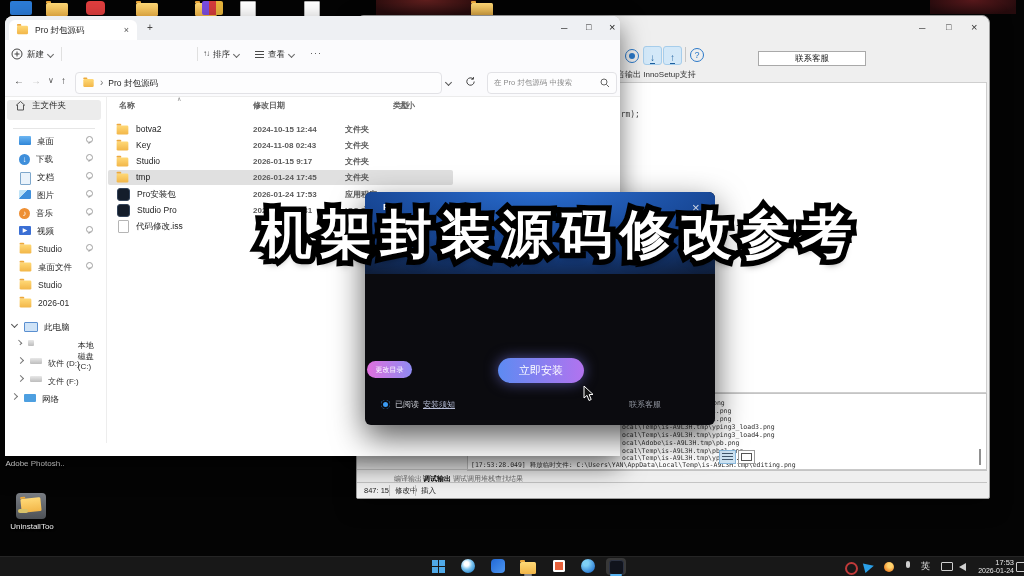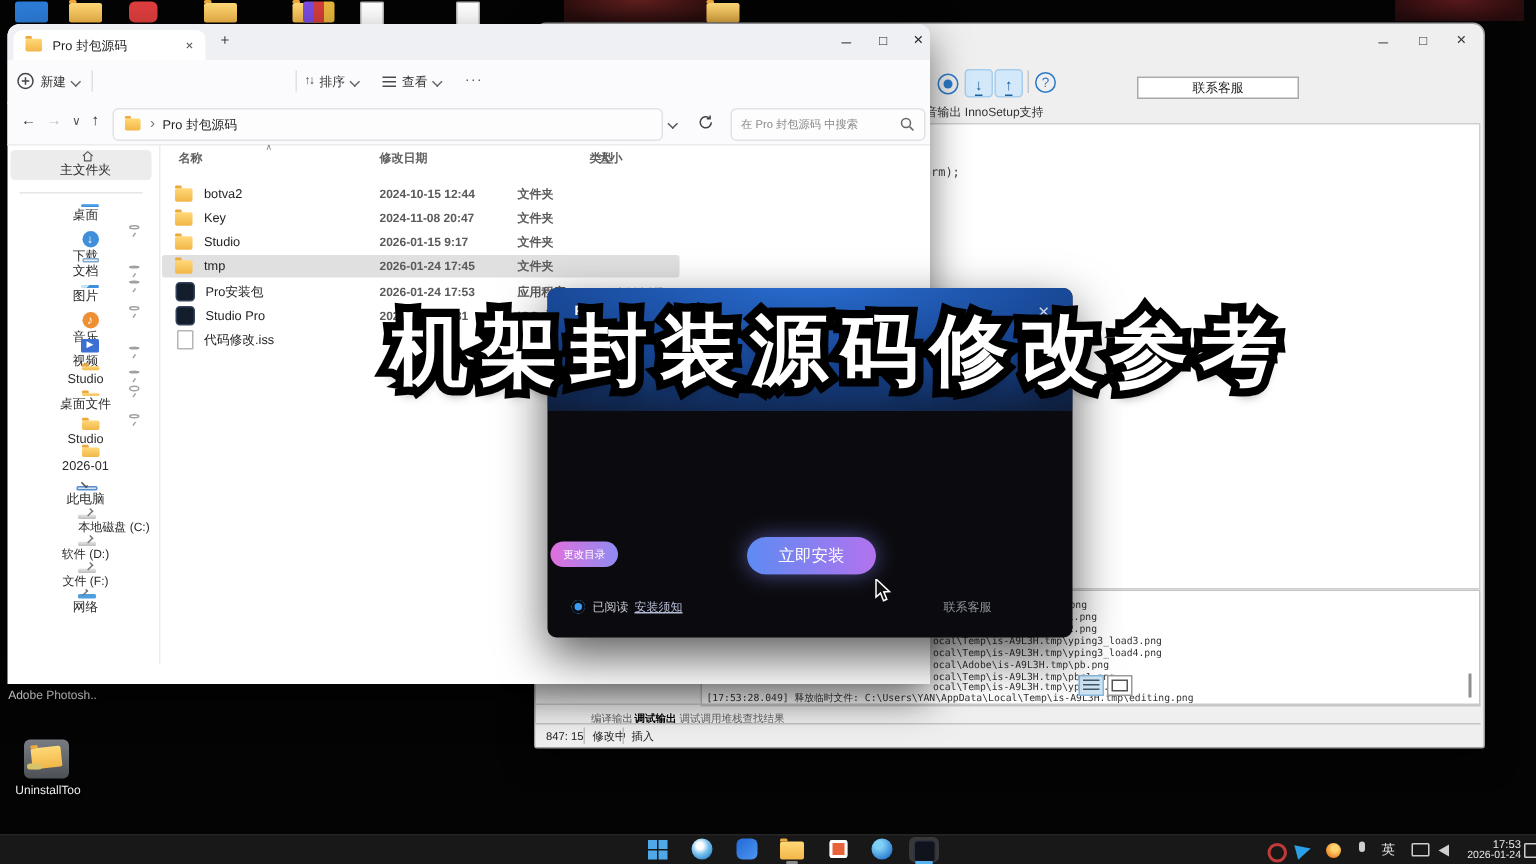--- a/index.html
+++ b/index.html
@@ -9,21 +9,21 @@
   .t{line-height:1;white-space:nowrap;}
   .chv{display:inline-block;width:4px;height:4px;border-right:1px solid currentColor;border-bottom:1px solid currentColor;}
   .chv.down{transform:rotate(45deg);}
   .chv.right{transform:rotate(-45deg);}
   .fico{position:relative;width:13px;height:10px;background:linear-gradient(#ffd977,#f2b648);border-radius:1.5px;display:inline-block;}
   .fico:before{content:'';position:absolute;top:-2px;left:0;width:5px;height:2px;background:#eda93c;border-radius:1px 1px 0 0;}
   .aico{width:11px;height:11px;background:#141d2b;border:1px solid #33435a;border-radius:3px;display:inline-block;}
   .dico{width:9px;height:11px;background:#fff;border:1px solid #b5b5b5;border-radius:1px;display:inline-block;}
   .pin{display:inline-block;width:5px;height:5px;border:1px solid #a0a0a0;border-radius:50%;position:relative;}
   .pin:after{content:'';position:absolute;left:2px;top:4px;width:1px;height:3px;background:#a0a0a0;transform:rotate(35deg);}
-  .sbitem{position:absolute;left:2px;width:94px;height:17px;display:flex;align-items:center;border-radius:3px;flex-direction:column;}
+  .sbitem{position:absolute;left:2px;width:94px;height:17px;display:flex;align-items:flex-start;border-radius:3px;}
   .sblabel{font-size:8.5px;color:#2b2b2b;margin-left:6px;}
   .frow{position:absolute;left:103px;width:345px;height:15px;display:flex;align-items:center;}
   .fcell{font-size:8px;color:#5a5a5a;font-weight:bold;}
   .cap{position:relative;font-weight:800;font-size:52px;letter-spacing:8px;line-height:1.15;}
   .cap-stroke{position:absolute;left:0;right:0;top:0;-webkit-text-stroke:11px #000;color:#000;text-shadow:0 5px 7px rgba(0,0,0,.5);}
   .cap-fill{position:relative;color:#fff;}
   .tbico{position:absolute;top:31px;}
   .logline{position:absolute;font-family:"DejaVu Sans Mono",monospace;font-size:6.5px;color:#333;line-height:1;white-space:pre;}
   .idetab{font-size:7px;color:#666;}
 </style>
@@ -296,21 +296,21 @@
 
       <div class="frow" style="left:1px;top:26px;">
         <span class="fico" style="margin-left:8px;transform:scale(.9);"></span>
         <span class="t" style="font-size:8.5px;color:#222;margin-left:7px;">botva2</span>
         <span class="abs t fcell" style="left:145px;">2024-10-15 12:44</span>
         <span class="abs t fcell" style="left:237px;">文件夹</span>
       </div>
       <div class="frow" style="left:1px;top:42px;">
         <span class="fico" style="margin-left:8px;transform:scale(.9);"></span>
         <span class="t" style="font-size:8.5px;color:#222;margin-left:7px;">Key</span>
-        <span class="abs t fcell" style="left:145px;">2024-11-08 20:47</span>
+        <span class="abs t fcell" style="left:145px;">2024-11-08 02:43</span>
         <span class="abs t fcell" style="left:237px;">文件夹</span>
       </div>
       <div class="frow" style="left:1px;top:58px;">
         <span class="fico" style="margin-left:8px;transform:scale(.9);"></span>
         <span class="t" style="font-size:8.5px;color:#222;margin-left:7px;">Studio</span>
         <span class="abs t fcell" style="left:145px;">2026-01-15 9:17</span>
         <span class="abs t fcell" style="left:237px;">文件夹</span>
       </div>
       <div class="frow" style="left:1px;top:74px;background:#e0e0e0;border-radius:2px;">
         <span class="fico" style="margin-left:8px;transform:scale(.9);"></span>

